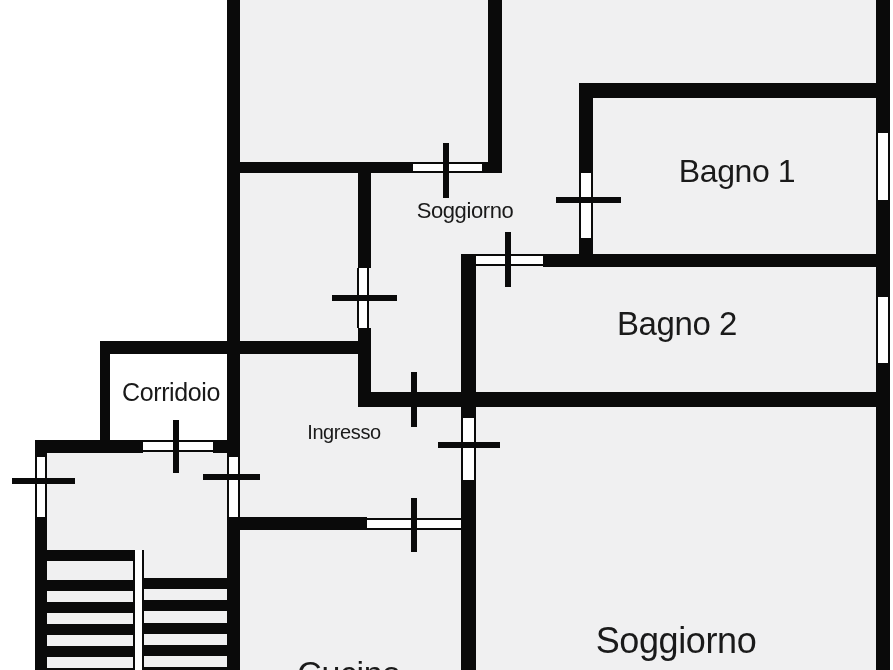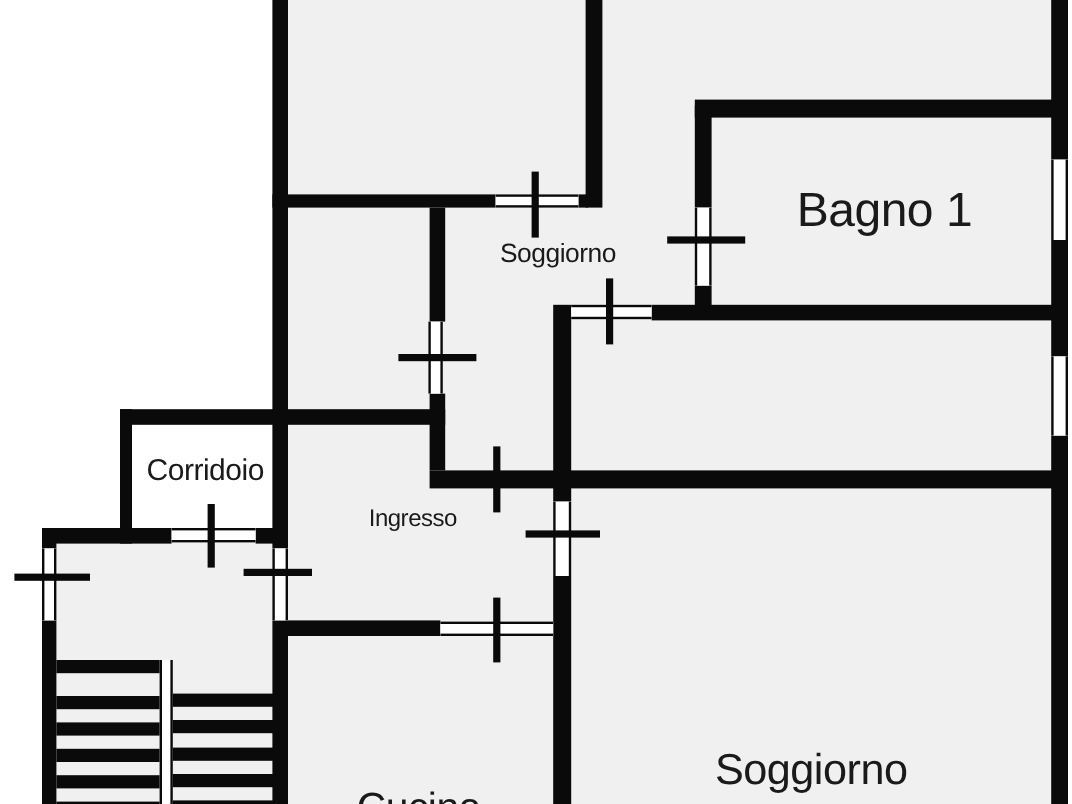--- a/index.html
+++ b/index.html
@@ -91,20 +91,21 @@
     <div class="tread" style="left:47px;top:624px;width:86px;height:11px"></div>
     <div class="tread" style="left:47px;top:646px;width:86px;height:11px"></div>
     <div class="tread" style="left:47px;top:668px;width:86px;height:11px"></div>
     <div class="tread" style="left:144px;top:578px;width:84px;height:11px"></div>
     <div class="tread" style="left:144px;top:600px;width:84px;height:11px"></div>
     <div class="tread" style="left:144px;top:623px;width:84px;height:11px"></div>
     <div class="tread" style="left:144px;top:645px;width:84px;height:11px"></div>
     <div class="tread" style="left:144px;top:667px;width:84px;height:11px"></div>
   </div>
 
-  <div class="label" style="left:737px;top:155px;font-size:40px">Bagno 1</div>
+  <div class="label" style="left:737px;top:155px;font-size:32px">Bagno 1</div>
+  <div class="label" style="left:677px;top:307px;font-size:33px">Bagno 2</div>
   <div class="label" style="left:465px;top:200px;font-size:22px">Soggiorno</div>
   <div class="label" style="left:171px;top:380px;font-size:25px">Corridoio</div>
   <div class="label" style="left:344px;top:422px;font-size:20px">Ingresso</div>
   <div class="label" style="left:676px;top:623px;font-size:36px">Soggiorno</div>
   <div class="label" style="left:349px;top:656px;font-size:34px">Cucina</div>
 
 </div>
 
 </body></html>

